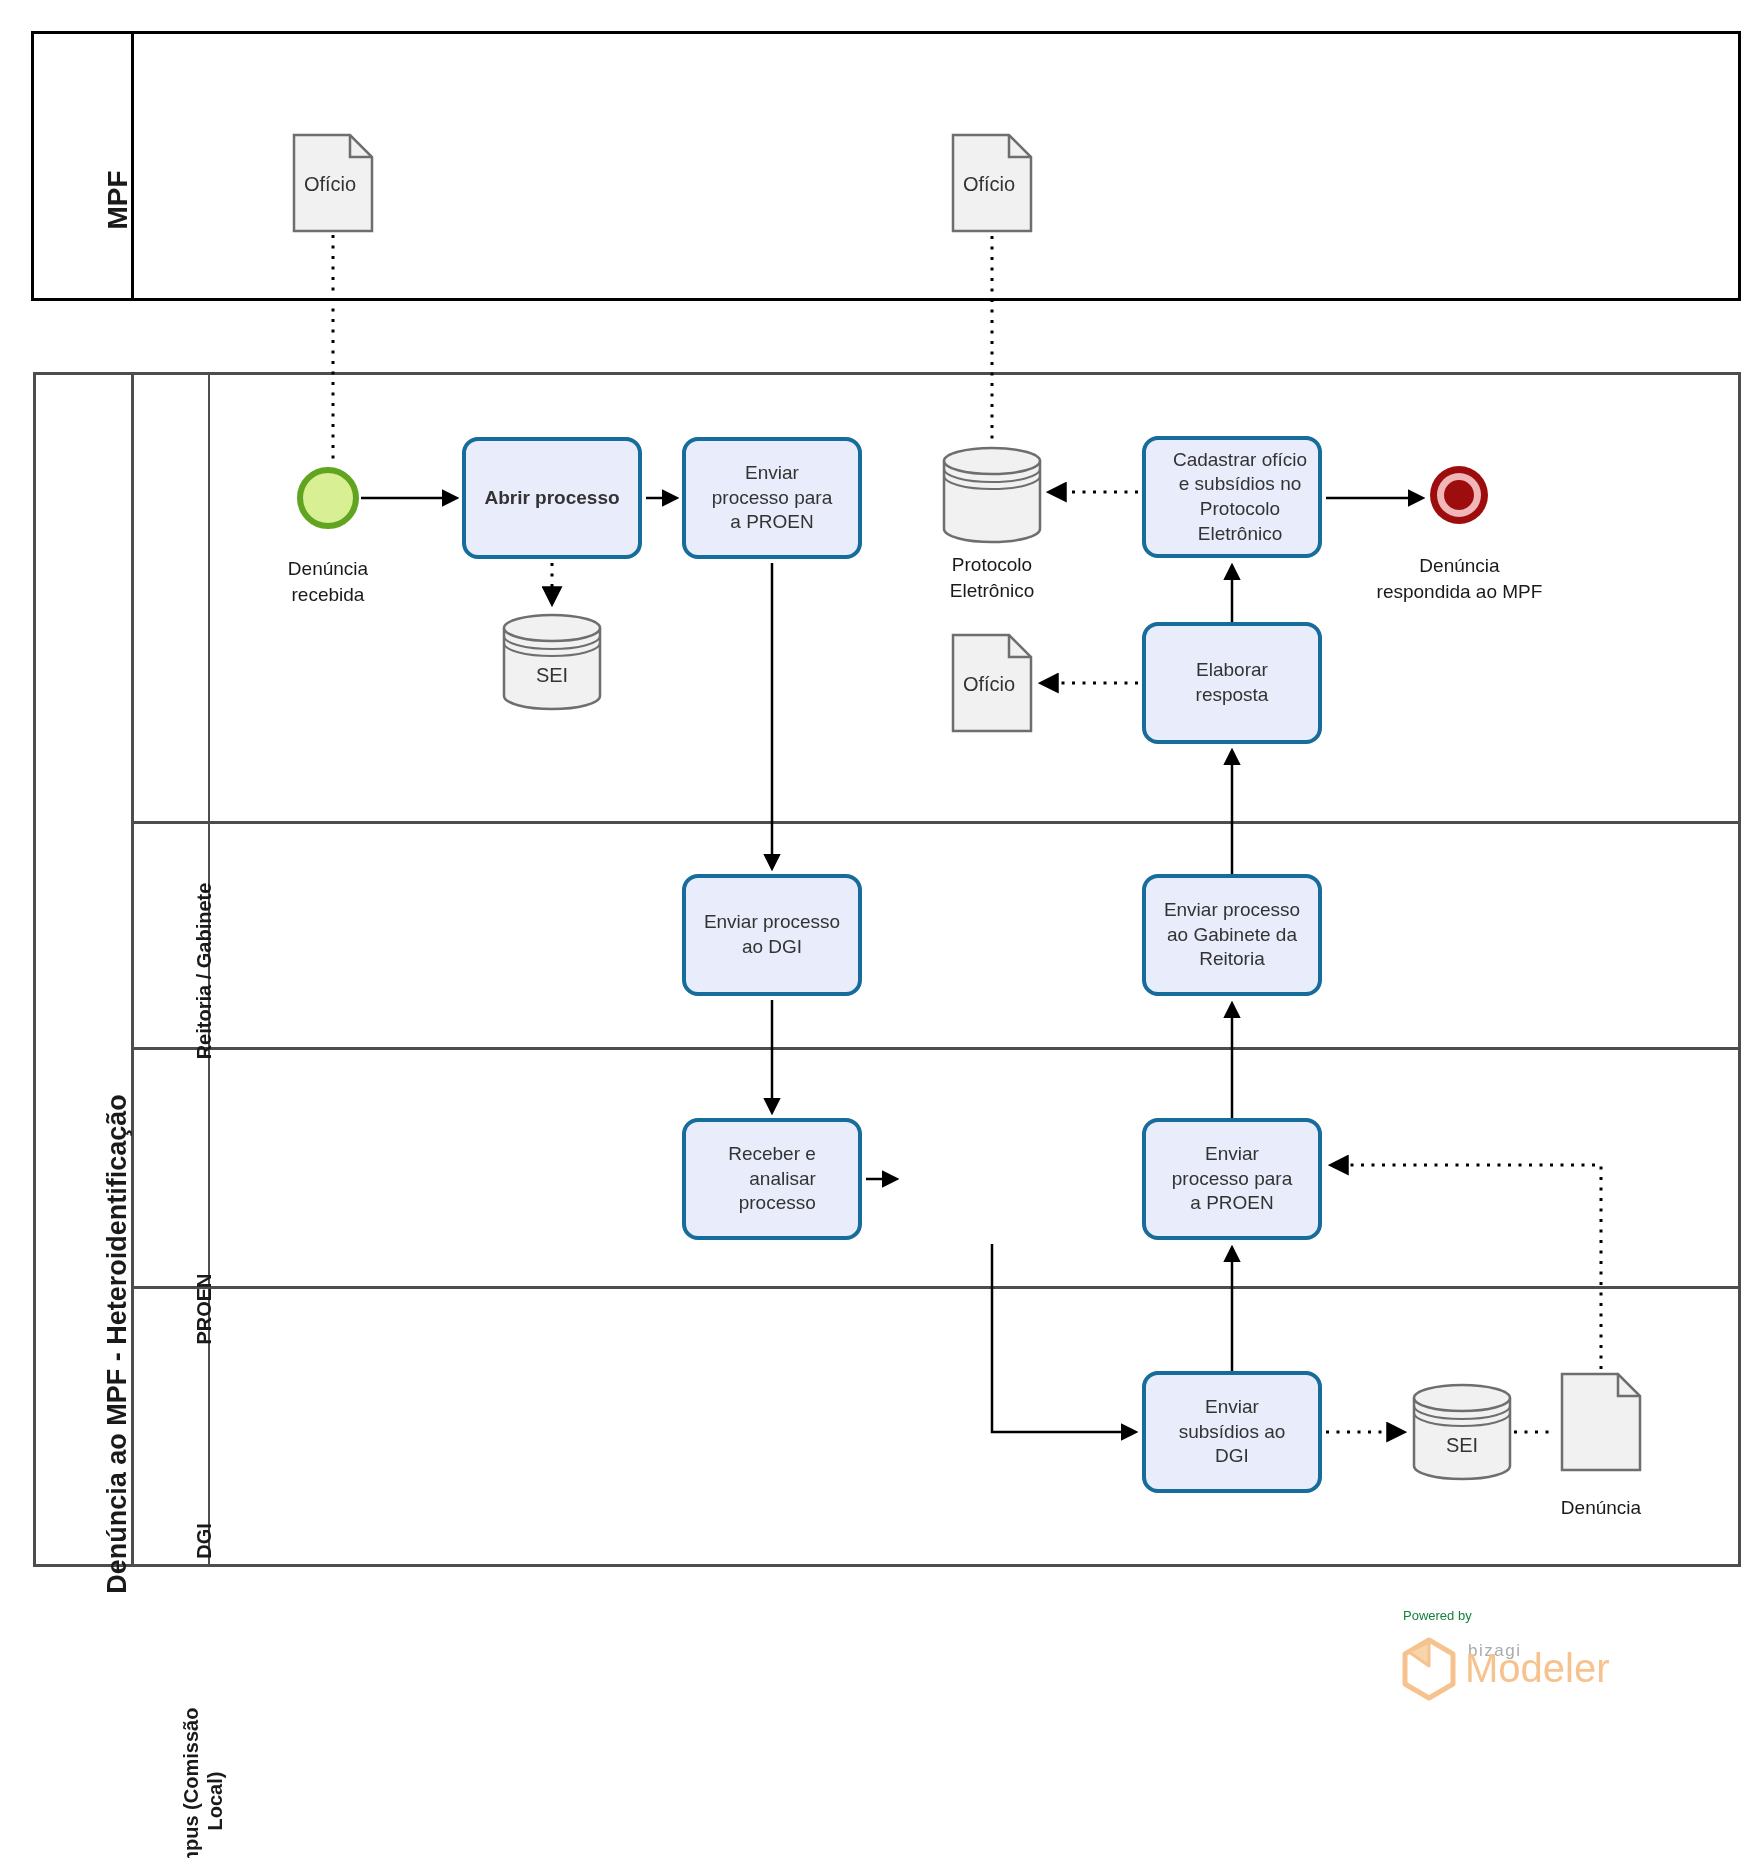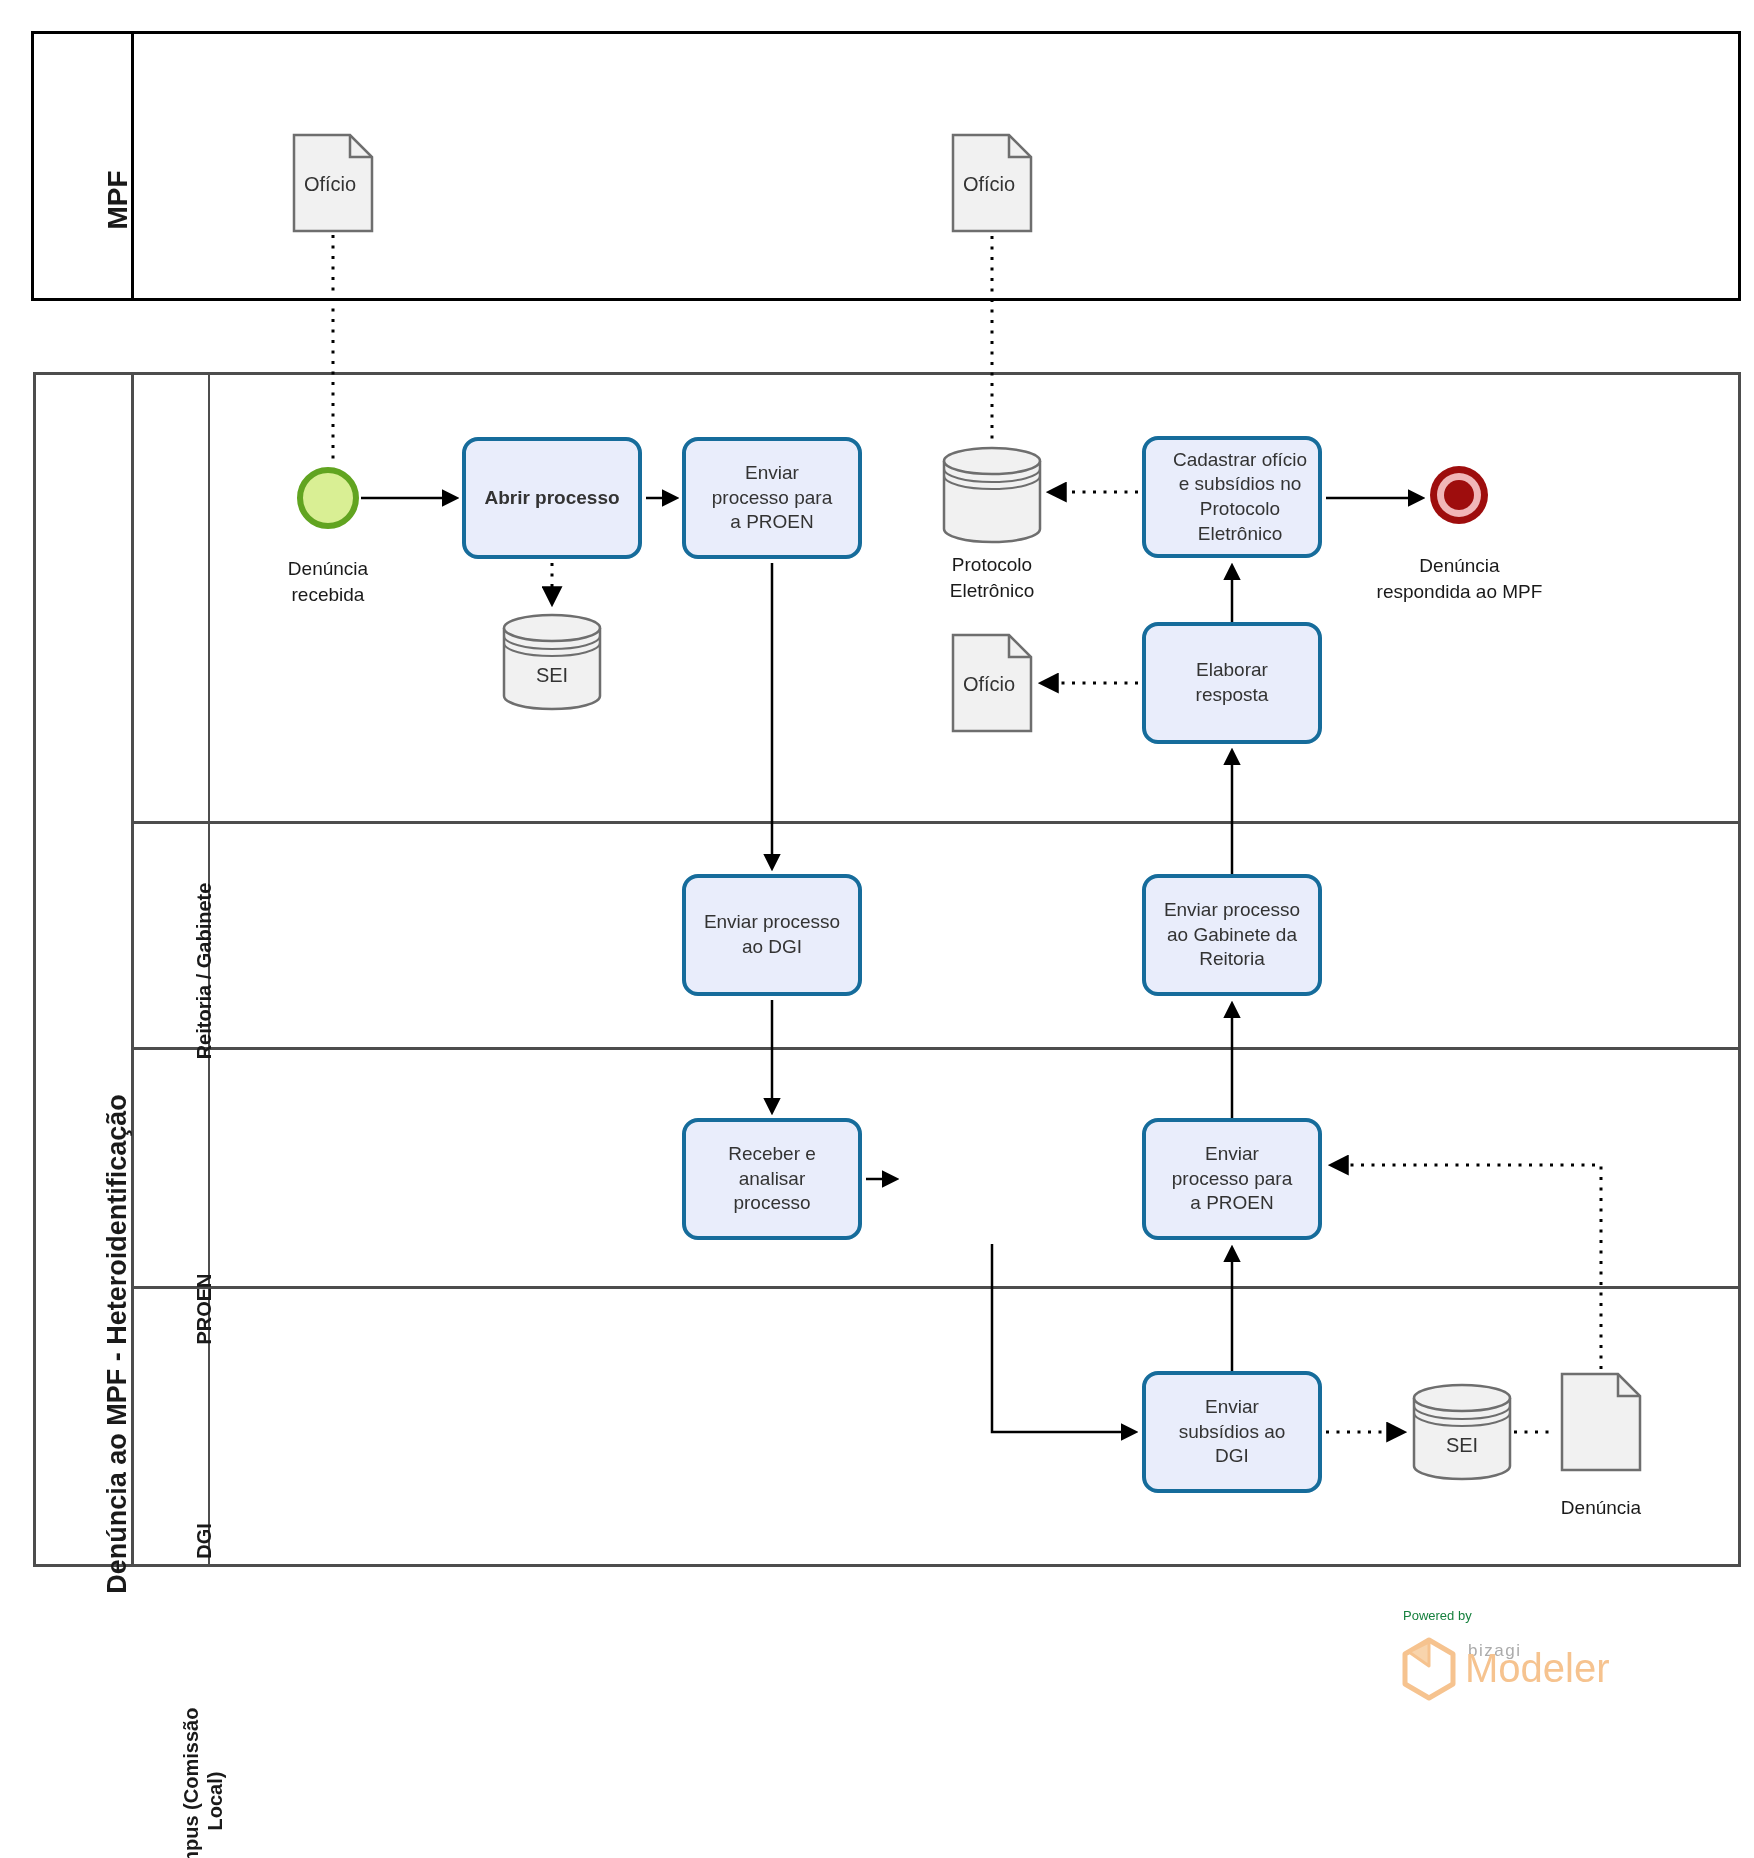--- a/index.html
+++ b/index.html
@@ -171,21 +171,21 @@
 
   <div class="task" style="left:1142px;top:622px;text-align:center;">Elaborar
 resposta</div>
 
   <div class="task" style="left:682px;top:874px;">Enviar processo
 ao DGI</div>
   <div class="task" style="left:1142px;top:874px;">Enviar processo
 ao Gabinete da
 Reitoria</div>
 
-  <div class="task" style="left:682px;top:1118px;">Receber e
+  <div class="task" style="left:682px;top:1118px;text-align:right;">Receber e
 analisar
 processo</div>
   <div class="task" style="left:1142px;top:1118px;">Enviar
 processo para
 a PROEN</div>
 
   <div class="task" style="left:1142px;top:1371px;">Enviar
 subsídios ao
 DGI</div>
 

